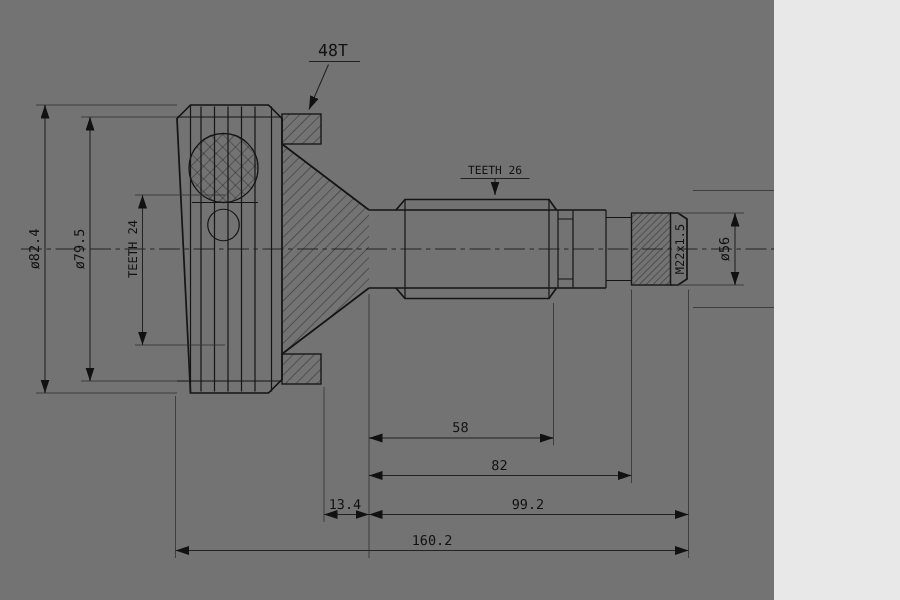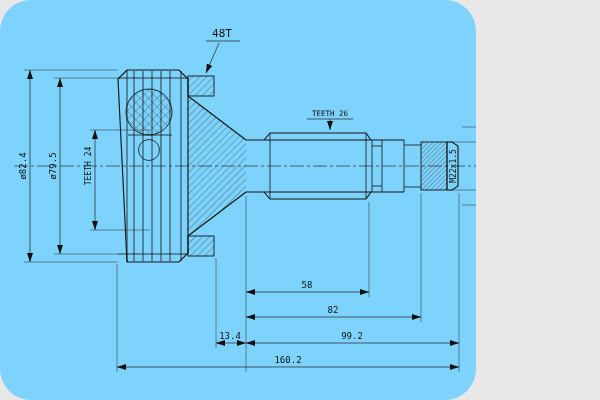--- a/index.html
+++ b/index.html
@@ -1,20 +1,19 @@
 <!DOCTYPE html>
 <html><head>
 <meta charset="utf-8">
 <style>
   html,body{margin:0;padding:0;background:#e8e8e8;}
   .sheet{
-    width:476px;height:400px;background:#7dd3fc;position:relative;
+    width:516px;height:400px;background:#737373;position:relative;
     font-family:"DejaVu Sans Mono","Liberation Mono",monospace;
     overflow:hidden;
-    border-radius:31px;
   }
   svg{display:block;}
   text{fill:#111;}
   .out{stroke:#151515;stroke-width:1.15;fill:none;}
   .det{stroke:#151515;stroke-width:0.8;fill:none;}
   .dim{stroke:#222;stroke-width:0.7;fill:none;}
   .ext{stroke:#333;stroke-width:0.55;fill:none;}
   .cl{stroke:#222;stroke-width:0.65;fill:none;stroke-dasharray:14 3 3 3;}
   .t9{font-size:9px;}
   .t8{font-size:8px;}

